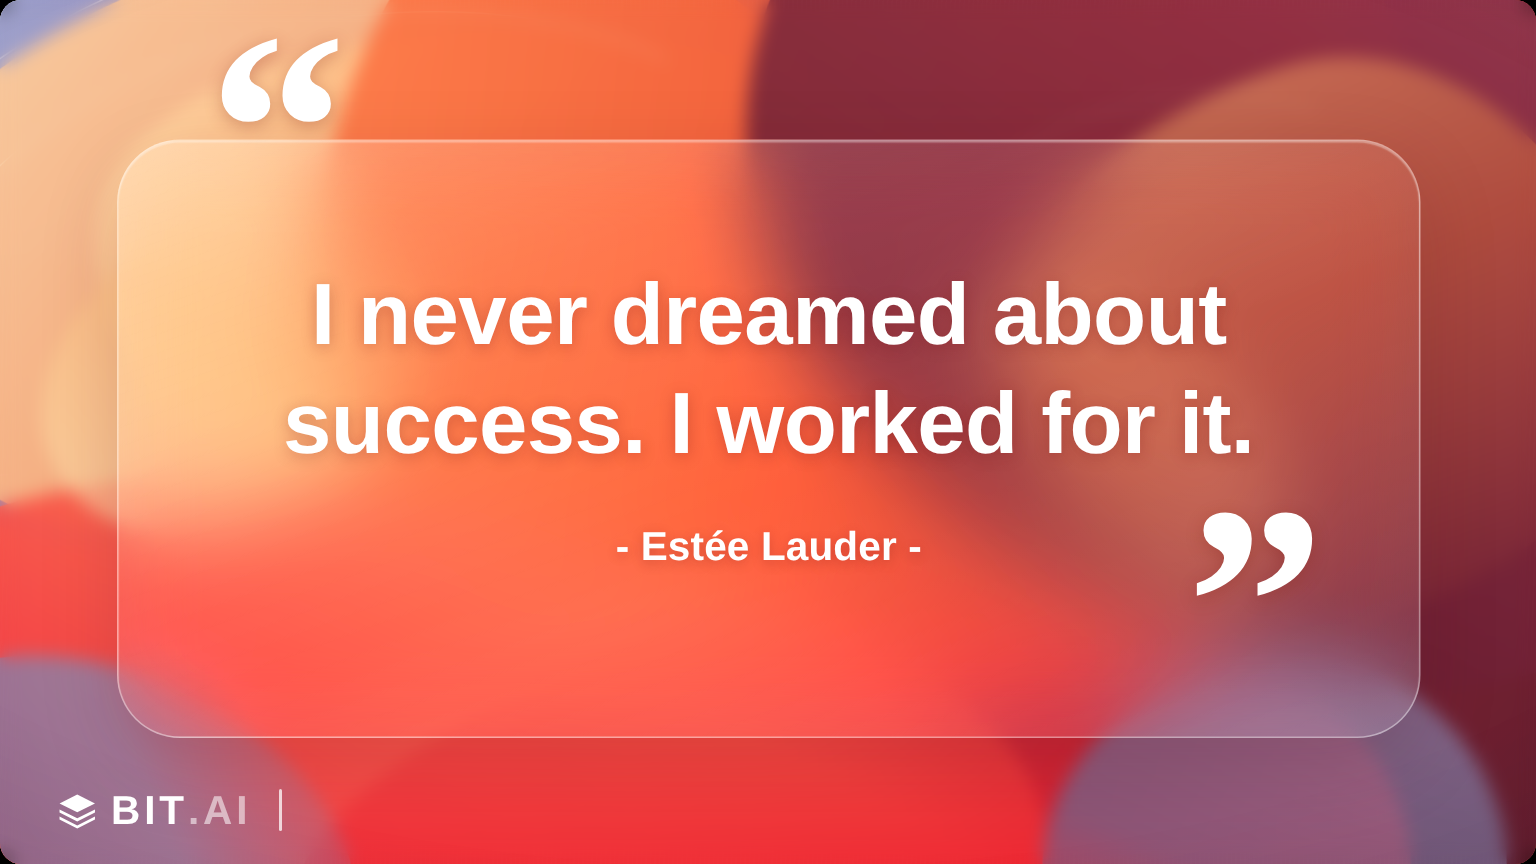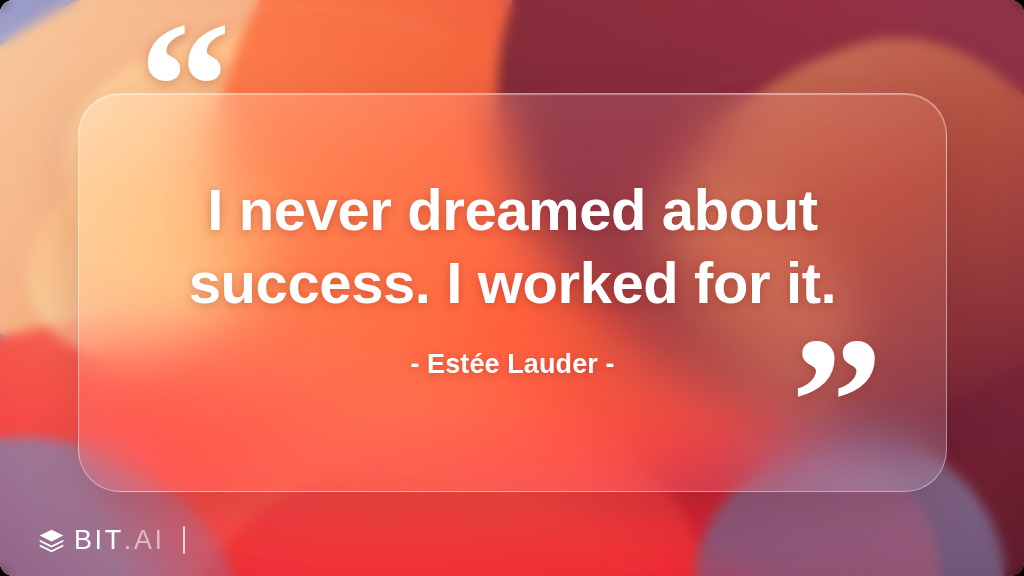--- a/index.html
+++ b/index.html
@@ -260,21 +260,21 @@
     gap: 9px;
   }
   .brand-mark {
     width: 27px;
     height: 27px;
     display: block;
     flex: 0 0 auto;
   }
   .brand-word {
     font-size: 27px;
-    font-weight: 400;
+    font-weight: 700;
     letter-spacing: 2.6px;
     line-height: 1;
     color: #ffffff;
     display: flex;
     align-items: baseline;
   }
   .brand-word .dim {
     color: rgba(255,255,255,0.55);
   }
   .brand-divider {

